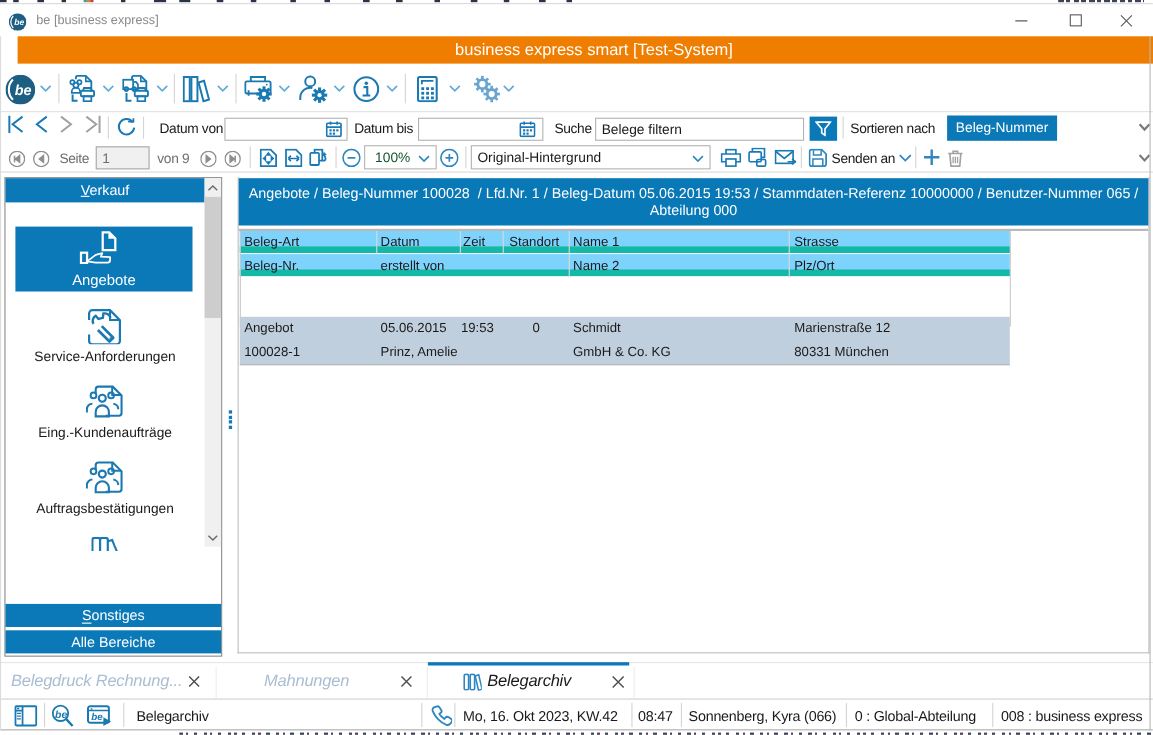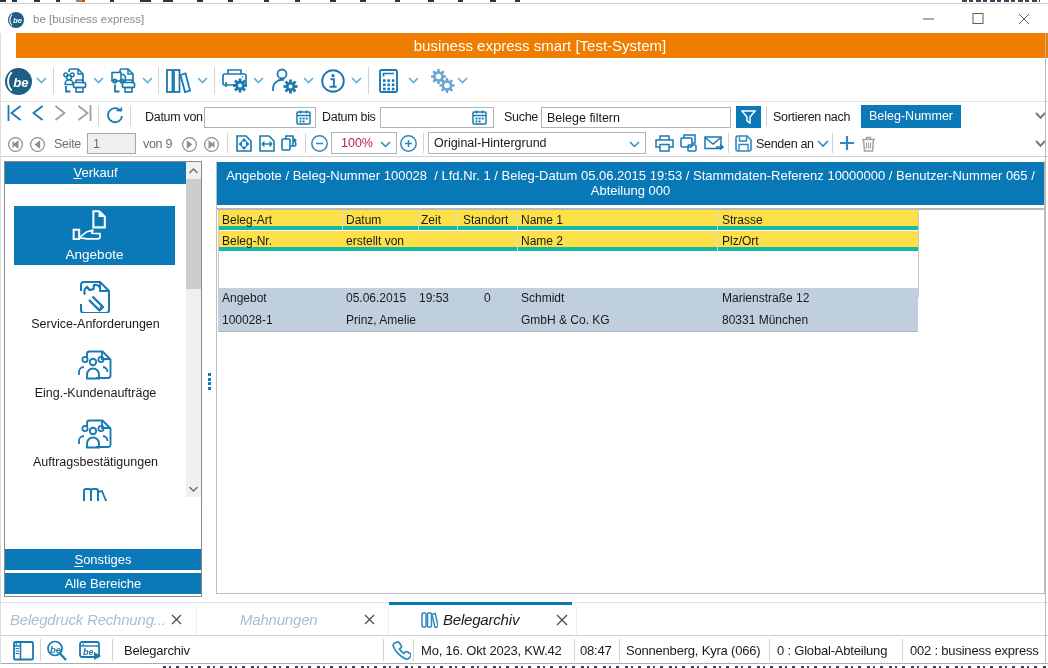--- a/index.html
+++ b/index.html
@@ -51,21 +51,21 @@
 .sitem { position:absolute; width:181px; text-align:center; font-size:12.5px; color:#1a1a1a; }
 
 #rightpanel { position:absolute; left:216px; top:4px; width:829px; height:433px;
   background:#fff; border-left:1px solid #bdbdbd; border-right:1px solid #bdbdbd;
   border-bottom:1px solid #bdbdbd; }
 #bluehdr { position:absolute; left:0px; top:1px; width:827px; height:43px; background:#0878b6;
   color:#fff; font-size:13px; text-align:center; }
 #grayline { position:absolute; left:0px; top:47px; width:827px; height:2px; background:#b9b9b9; }
 #tbl { position:absolute; left:1px; top:49px; width:700px; }
 .trow { position:absolute; left:0; width:700px; height:21px; }
-.hrow { background:#fde047; border-bottom:4px solid #14b8a6; height:20px; }
+.hrow { background:#7dd3fc; border-bottom:6px solid #14b8a6; height:20px; }
 .drow { background:#c0cfdd;margin-top:36px; }
 .cell { position:absolute; top:0; font-size:12px; color:#1a1a1a; line-height:21px; white-space:nowrap; }
 
 
 #tabbar { left:0; top:603px; width:1048px; height:32px; background:#fff; }
 #tabtop { left:0; top:602px; width:1048px; height:1px; background:#e0e0e0; }
 .tabtxt { position:absolute; font-style:italic; font-size:15px; letter-spacing:-0.2px; color:#a9bed2; }
 .tabx { position:absolute; font-size:13px; color:#4d4d4d; }
 
 
@@ -360,21 +360,21 @@
       <path d="M5 4 v-3 h7 v10"></path>
       <path d="M9 11 h5.5 M12 5 a 4.5 4.5 0 0 1 2.5 6"></path>
       <path d="M13.2 2.8 L16 5.6 L12.6 7" fill="#1a79b4" stroke="none"></path>
     </svg>
     <div class="vdiv" style="left:305px;top:3px;height:20px"></div>
     <svg width="17" height="17" style="position:absolute;left:311px;top:5px" fill="none" stroke="#2f87c0" stroke-width="1.5">
         <circle cx="8.5" cy="8.5" r="7.7"></circle>
         <path d="M5 8.5 h7"></path>
       </svg>
     <div class="inp" style="left:331px;top:2px;width:66px;height:22px">
-        <span style="position:absolute;left:9px;top:3px;font-size:12.5px;color:#be185d">100%</span>
+        <span style="position:absolute;left:9px;top:3px;font-size:12.5px;color:#14532d">100%</span>
       <svg class="chev" style="left:48px;top:8px" width="11" height="7">
           <path d="M1 1 L5.5 5.5 L10 1" stroke="#2f87c0" stroke-width="1.5" fill="none"></path>
         </svg>
     </div>
     <svg width="17" height="17" style="position:absolute;left:400px;top:5px" fill="none" stroke="#2f87c0" stroke-width="1.5">
         <circle cx="8.5" cy="8.5" r="7.7"></circle>
         <path d="M5 8.5 h7 M8.5 5 v7"></path>
       </svg>
     <div class="vdiv" style="left:423px;top:3px;height:20px"></div>
     <div class="inp" style="left:428px;top:2px;width:218px;height:22px">
@@ -577,21 +577,21 @@
     </svg>
     <div class="sdiv" style="left:413px"></div>
     <div class="st" style="left:421px">Mo, 16. Okt 2023, KW.42</div>
     <div class="sdiv" style="left:574px"></div>
     <div class="st" style="left:580px">08:47</div>
     <div class="sdiv" style="left:619px"></div>
     <div class="st" style="left:626px">Sonnenberg, Kyra (066)</div>
     <div class="sdiv" style="left:769px"></div>
     <div class="st" style="left:777px">0 : Global-Abteilung</div>
     <div class="sdiv" style="left:902px"></div>
-    <div class="st" style="left:910px">002 : business express</div>
+    <div class="st" style="left:910px">008 : business express</div>
   </div>
   <div id="bottomsliver" class="abs">
     <div style="position:absolute;left:0;top:0;width:1048px;height:1px;background:#ababab"></div>
     <div style="position:absolute;left:163px;top:3px;width:885px;height:2px;background:repeating-linear-gradient(90deg,#3c4258 0 3px,transparent 3px 6px,#55405a 6px 8px,transparent 8px 13px,#3c4258 13px 16px,transparent 16px 22px)"></div>
   </div>
   <div class="abs" style="left:1045px;top:33px;width:1px;height:631px;background:#b7b7b7"></div>
   <div class="abs" style="left:0px;top:33px;width:1px;height:631px;background:#dcdcdc"></div>
 </div>
 
 </body></html>

